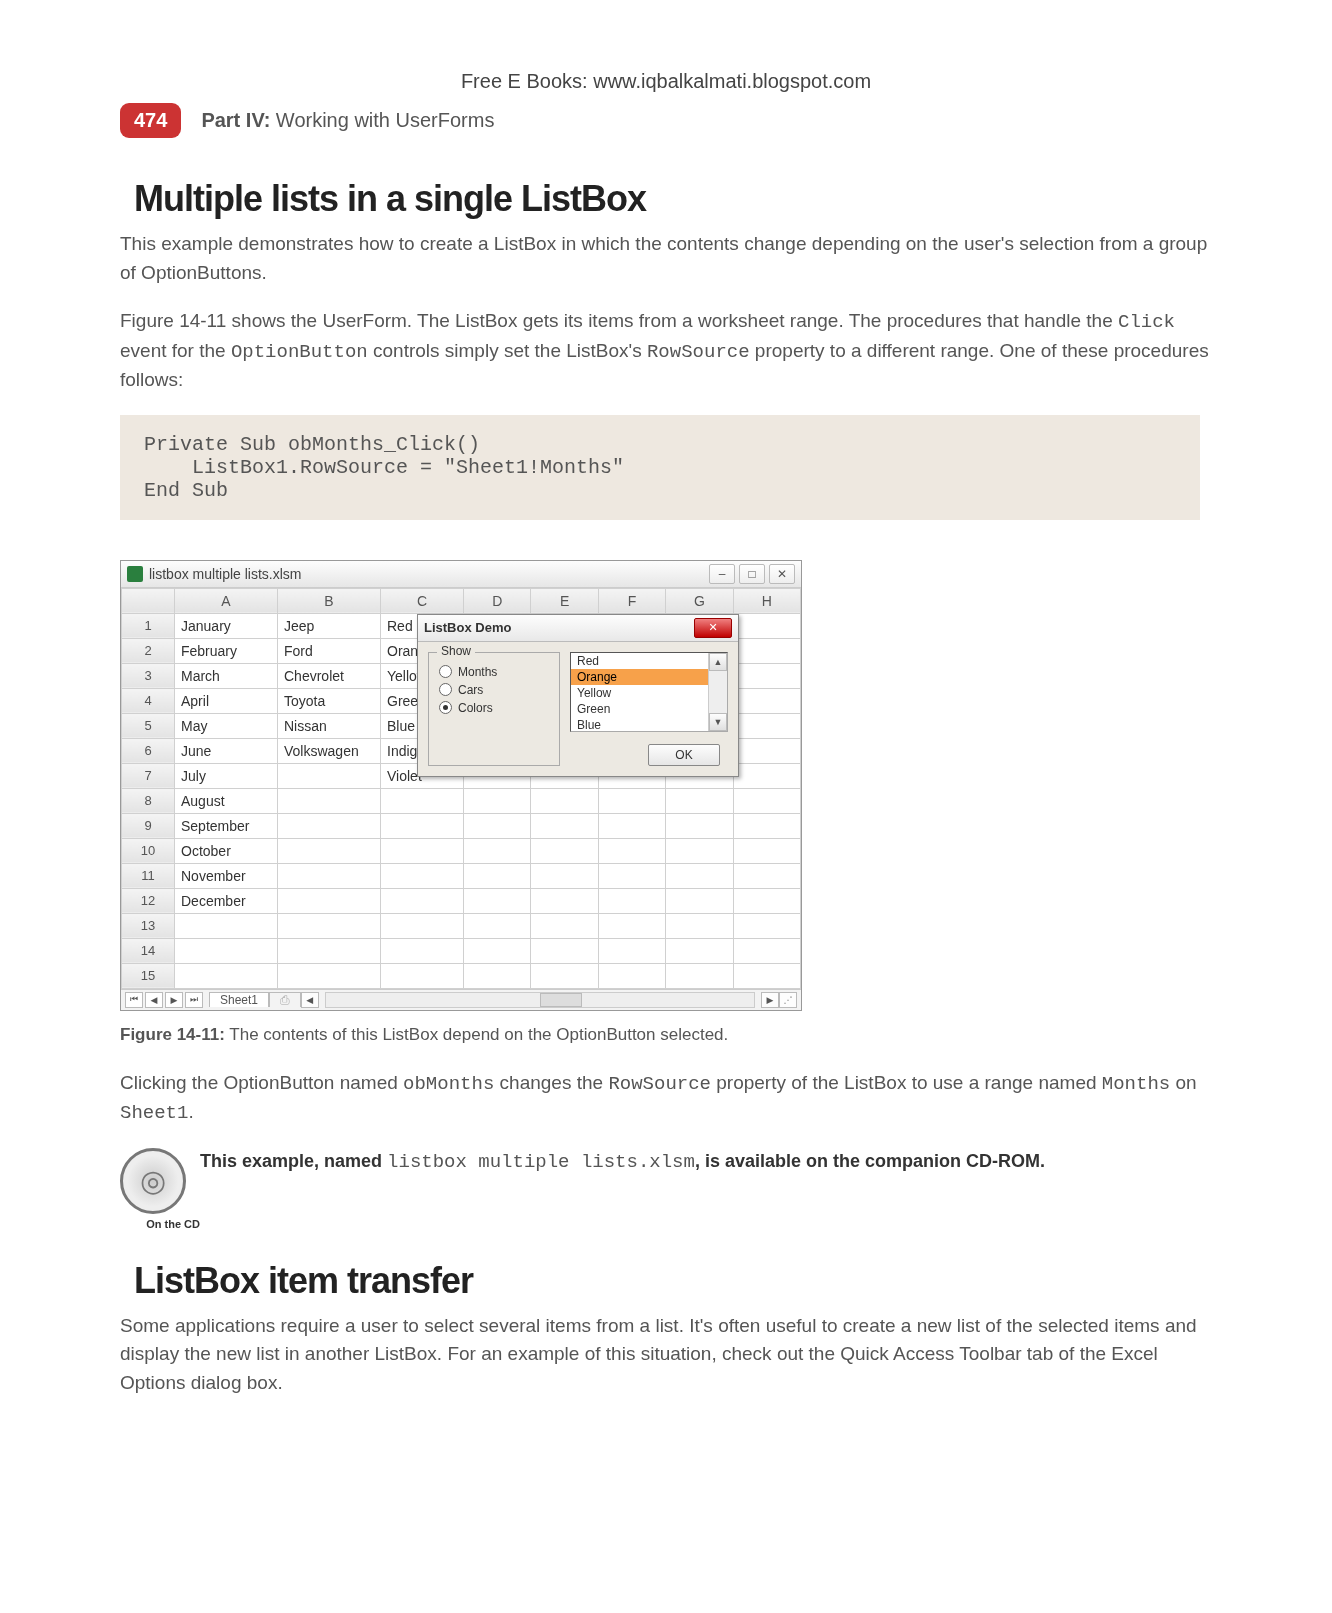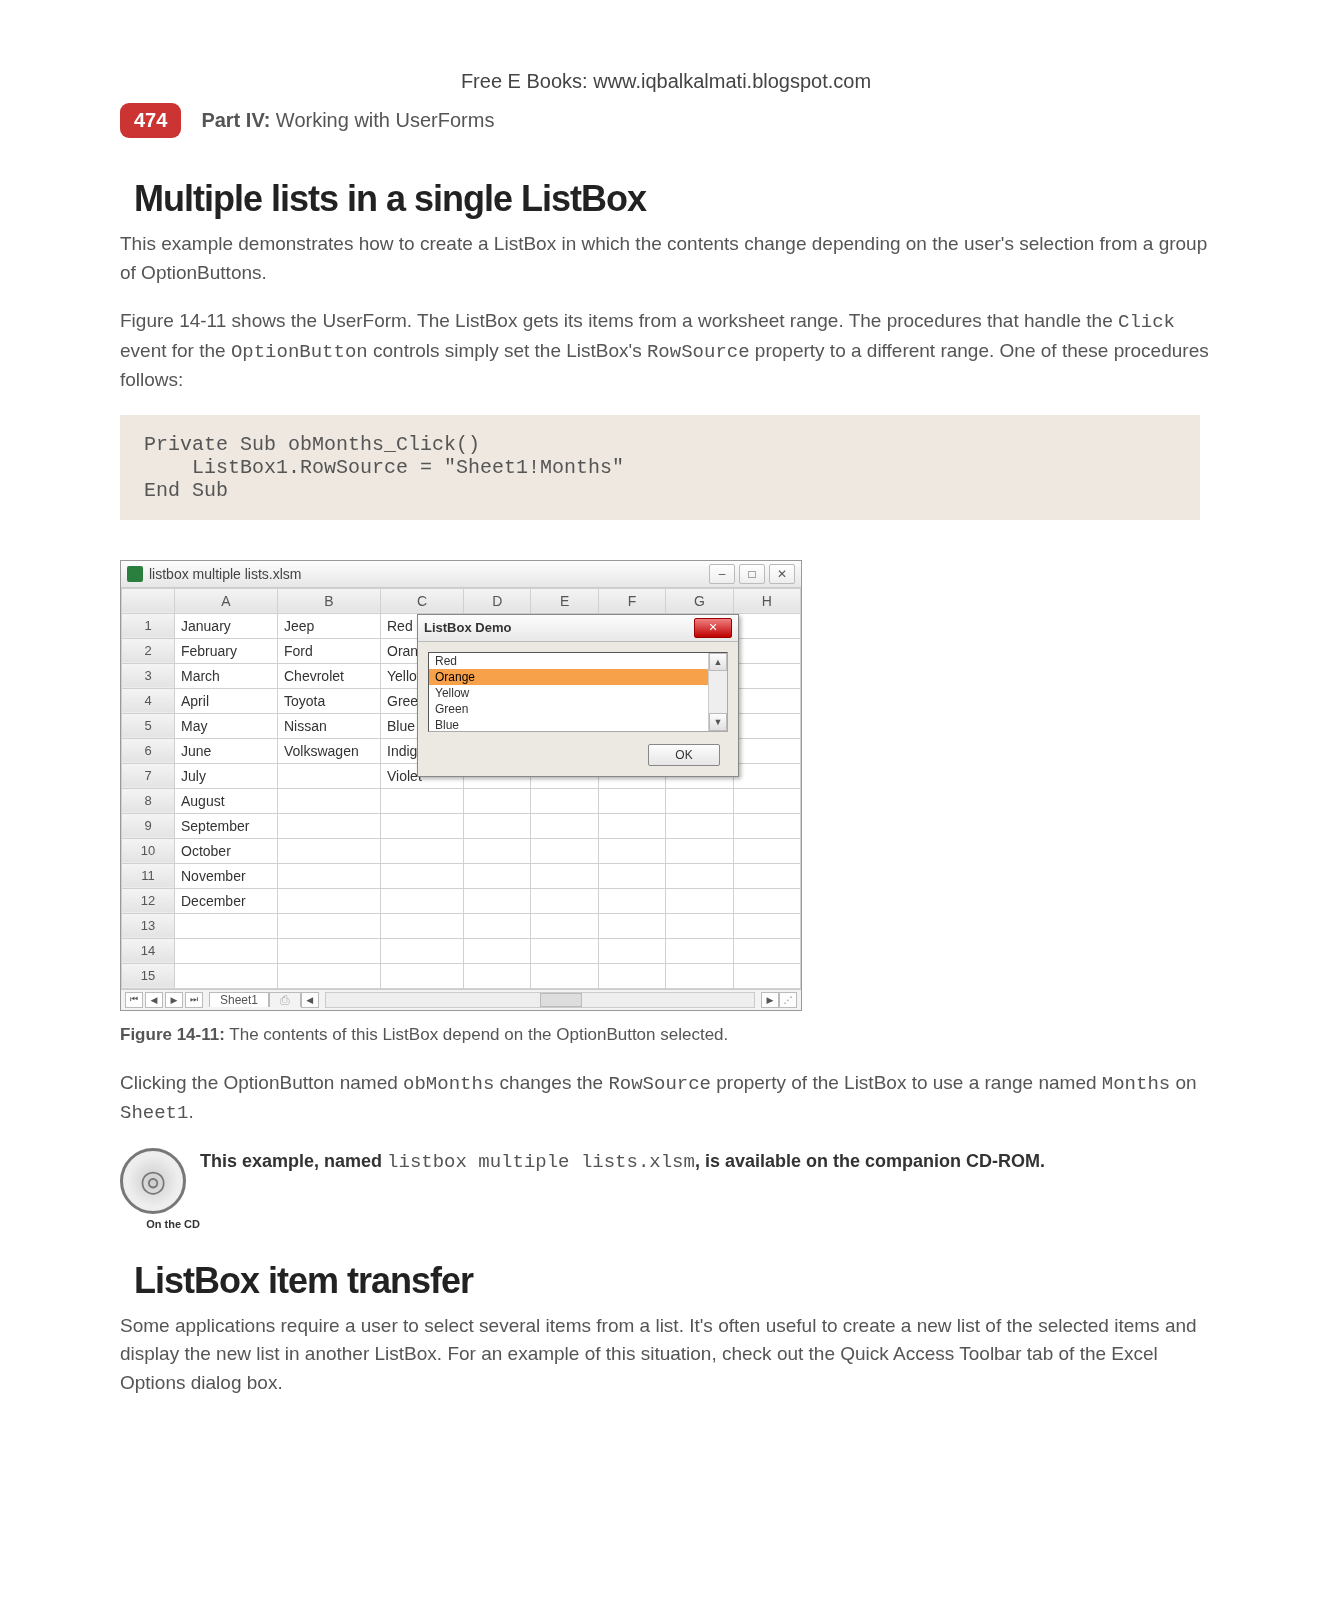--- a/index.html
+++ b/index.html
@@ -544,20 +544,35 @@
               </tr>
         </tbody>
           </table>
 
         <div class="userform-dialog">
           <div class="userform-titlebar">
             <span class="userform-title">ListBox Demo</span>
             <span class="userform-close">✕</span>
           </div>
           <div class="userform-body">
+            <div class="groupbox">
+              <div class="groupbox-title">Show</div>
+              <div class="radio-row">
+                <span class="radio-dot"></span>
+                <span>Months</span>
+              </div>
+              <div class="radio-row">
+                <span class="radio-dot"></span>
+                <span>Cars</span>
+              </div>
+              <div class="radio-row">
+                <span class="radio-dot selected"></span>
+                <span>Colors</span>
+              </div>
+            </div>
             <div class="right-col">
               <div class="listbox">
                 <div class="listbox-items">
                   <div>Red</div>
                   <div class="sel">Orange</div>
                   <div>Yellow</div>
                   <div>Green</div>
                   <div>Blue</div>
                 </div>
                 <div class="listbox-scroll">

